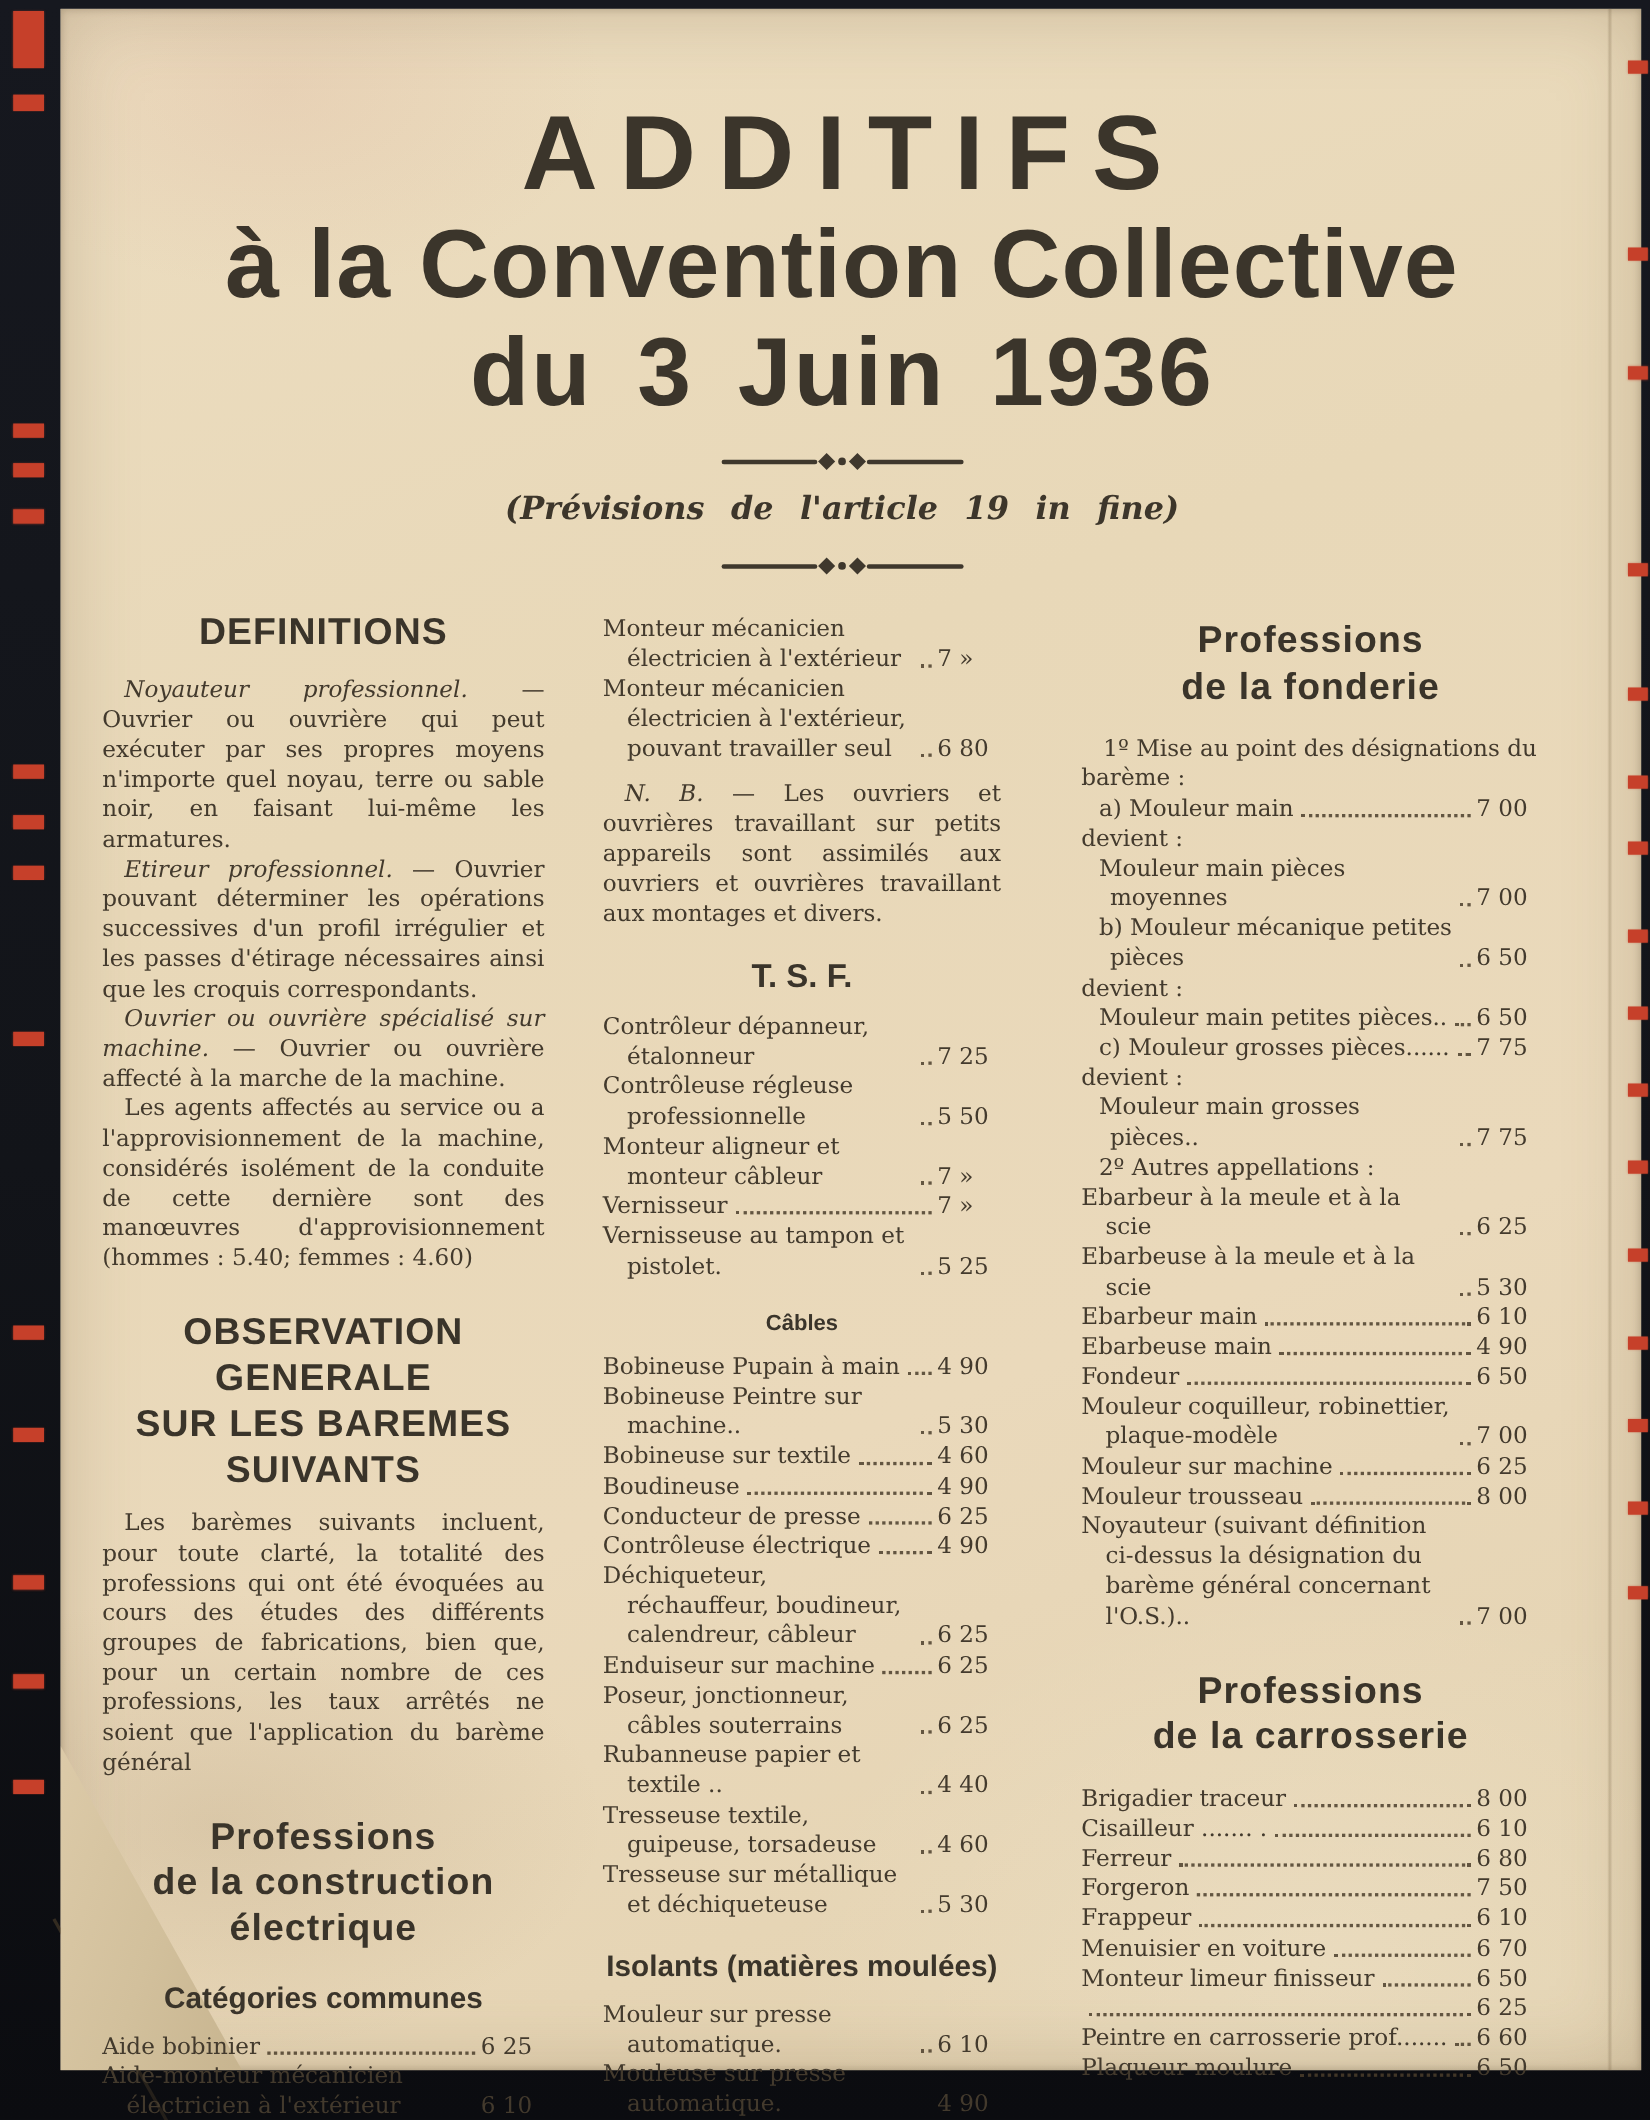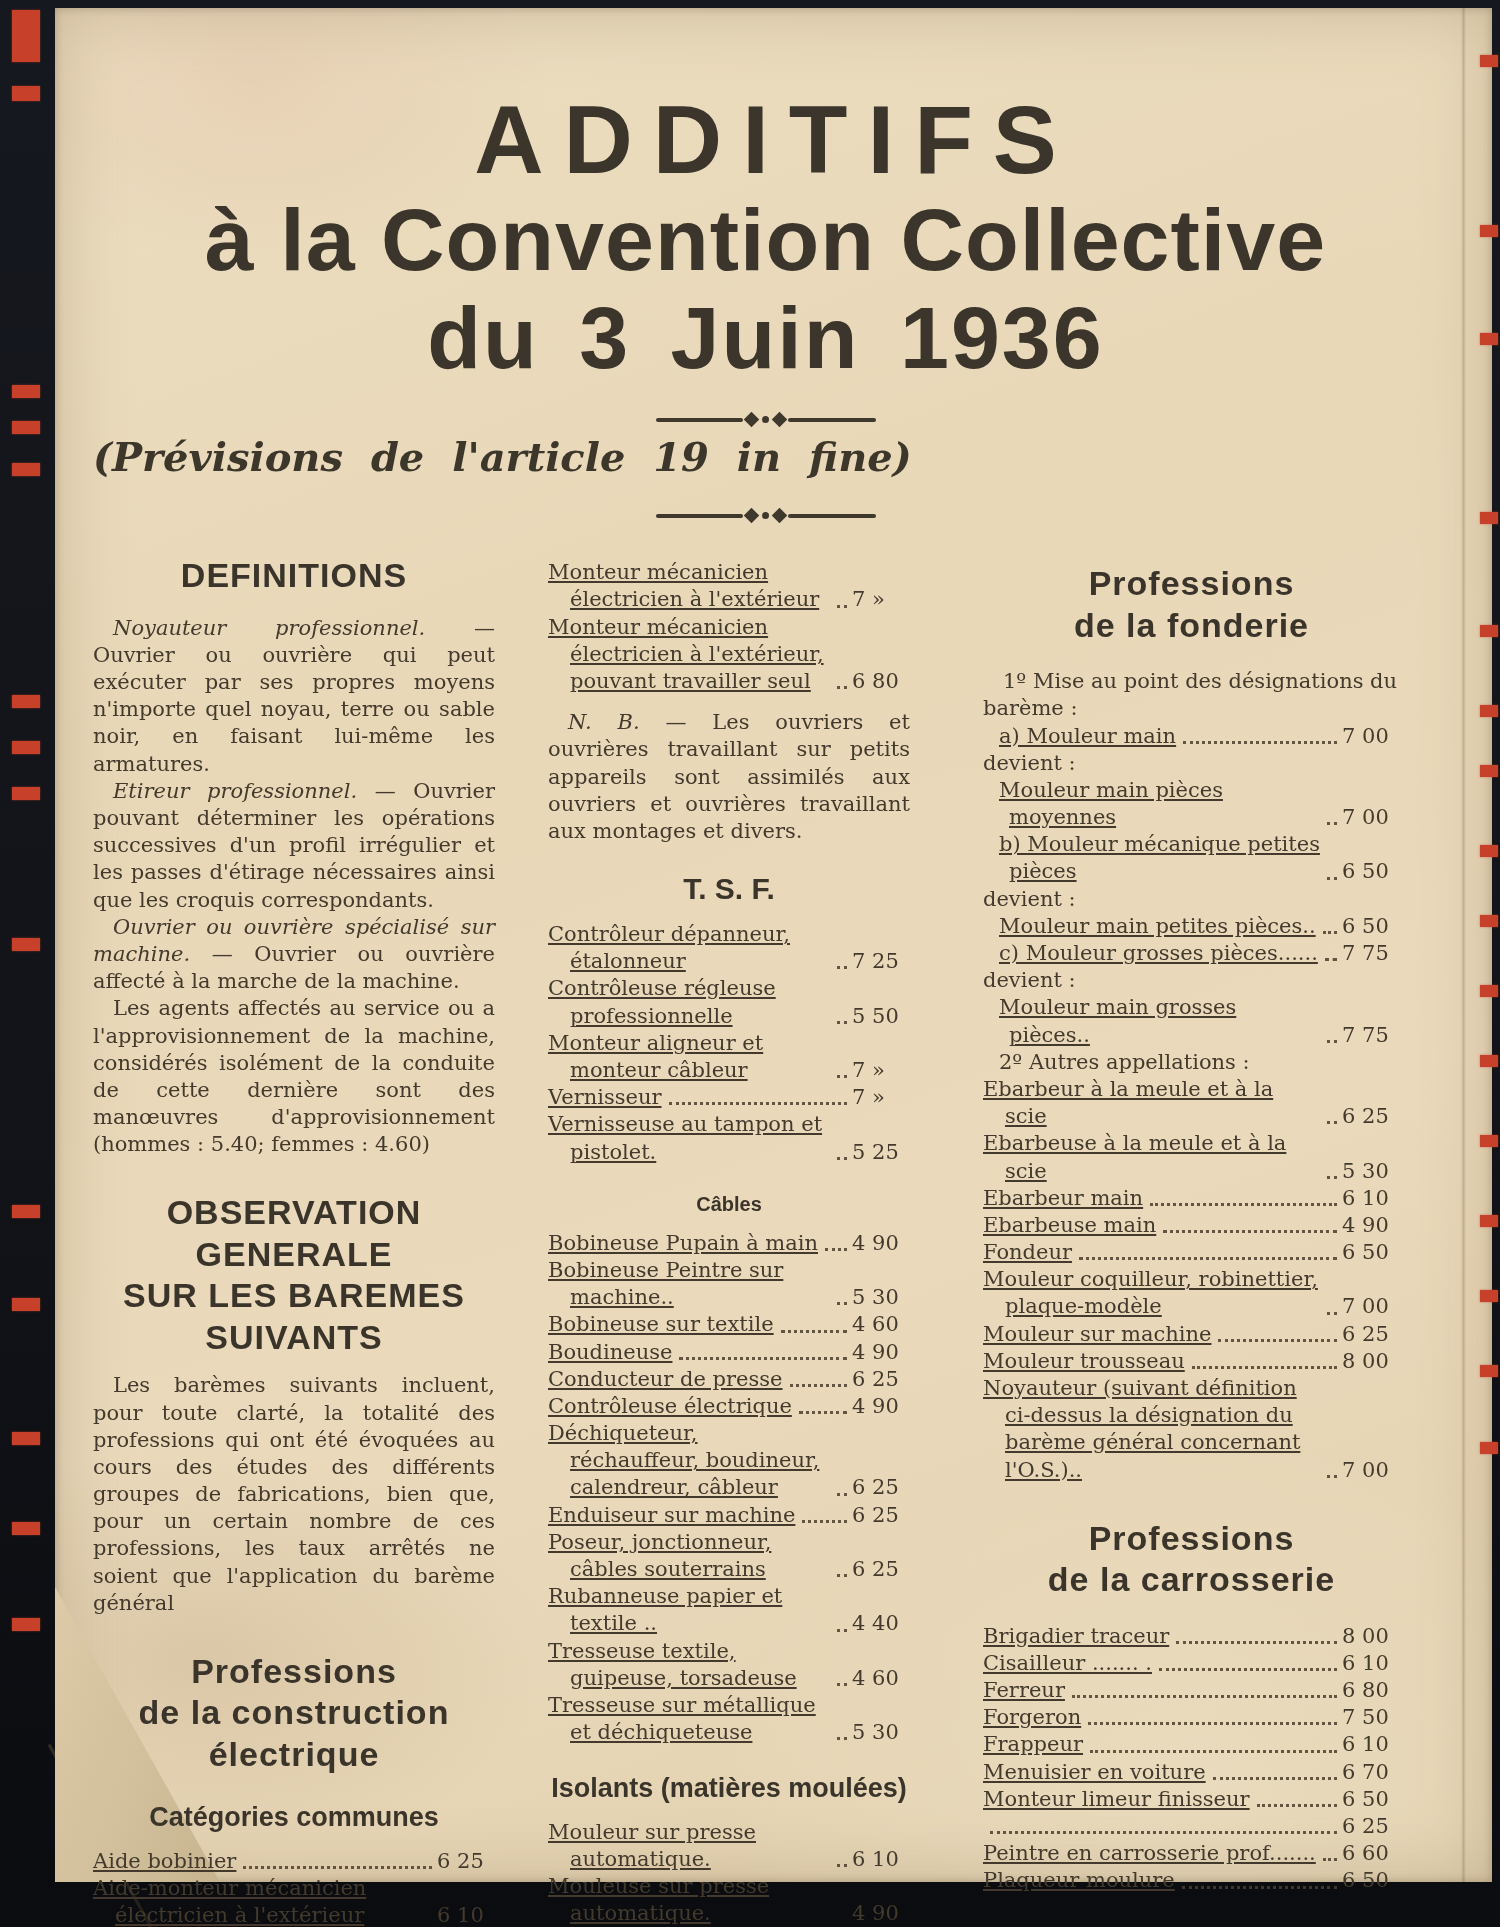--- a/index.html
+++ b/index.html
@@ -33,21 +33,21 @@
     font-family:"Liberation Sans", sans-serif;font-weight:bold;}
   .title-l1{font-size:96px;line-height:1.0;letter-spacing:20px;text-indent:20px;}
   .title-l2{font-size:88px;line-height:1.18;letter-spacing:1px;}
   .title-l3{font-size:88px;line-height:1.05;letter-spacing:2px;word-spacing:14px;}
 
   .orn{display:flex;align-items:center;justify-content:center;margin:30px auto 0;width:220px;}
   .orn .line{height:4px;background:#3f382d;flex:1;border-radius:2px;}
   .orn .dia{width:11px;height:11px;background:#3f382d;transform:rotate(45deg);margin:0 3px;}
   .orn .dot{width:7px;height:7px;background:#3f382d;border-radius:50%;margin:0 2px;}
 
-  .subtitle{margin-top:8px;text-align:left;font-size:40px;font-weight:bold;font-style:italic;
+  .subtitle{margin-top:20px;text-align:center;font-size:29px;font-weight:bold;font-style:italic;
     color:#3d362b;word-spacing:14px;}
 
   .cols{display:flex;margin-top:34px;align-items:flex-start;}
   .col{font-size:21px;line-height:1.295;}
   .col-left{width:402px;}
   .col-mid{width:362px;margin-left:53px;}
   .col-right{width:417px;margin-left:73px;}
 
   h2,h3{font-family:"Liberation Sans", sans-serif;color:#3a342a;text-align:center;
     margin:0;white-space:pre-line;}
@@ -56,21 +56,21 @@
   .h-space-lg{margin-top:34px;}
   .h-space-md{margin-top:26px;}
 
   .para{margin:0;text-align:justify;text-indent:20px;}
   .para + .para{margin-top:0;}
   .lead{font-style:italic;}
   .pspace{margin-top:14px;}
 
   .rlist{margin-top:14px;}
   .rate{display:flex;align-items:flex-end;}
-  .rate-label{padding-left:22px;text-indent:-22px;text-decoration:underline;}
+  .rate-label{padding-left:22px;text-indent:-22px;}
   .leader{flex:1 1 10px;min-width:10px;border-bottom:3px dotted rgba(75,62,44,.85);
     margin:0 5px 6px 7px;}
   .rate-value{flex:0 0 auto;min-width:58px;white-space:nowrap;}
   .list-text{}
   .row-para{text-indent:20px;}
   .row-ind{padding-left:16px;}
   .row-ind .rate-label{padding-left:10px;text-indent:-10px;}
 </style>
 </head>
 <body>

